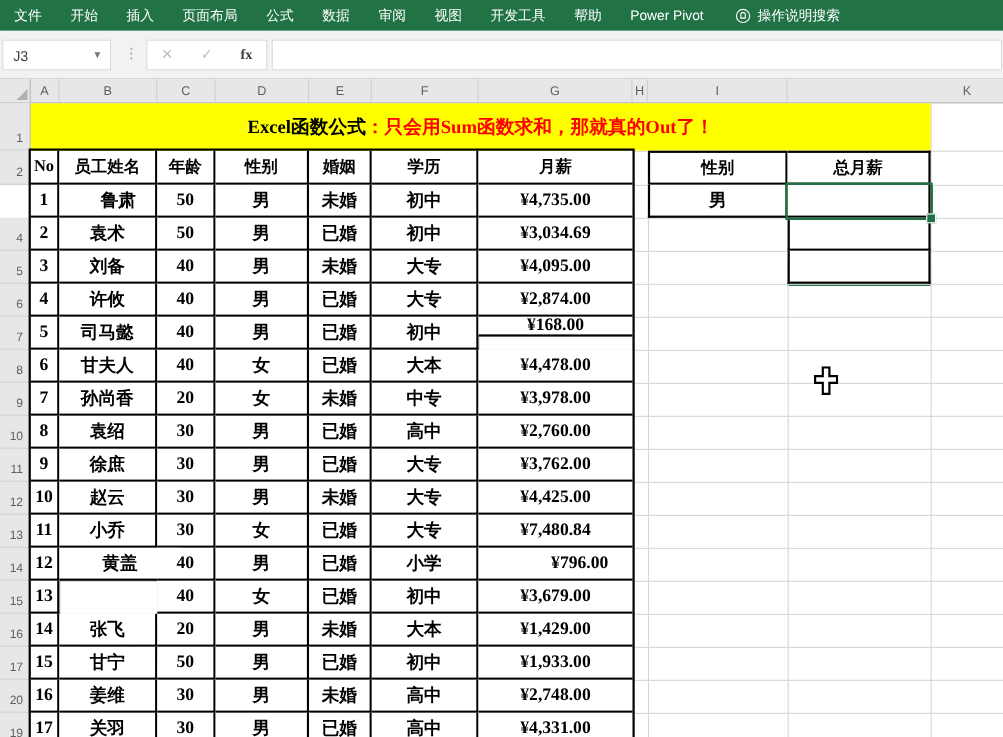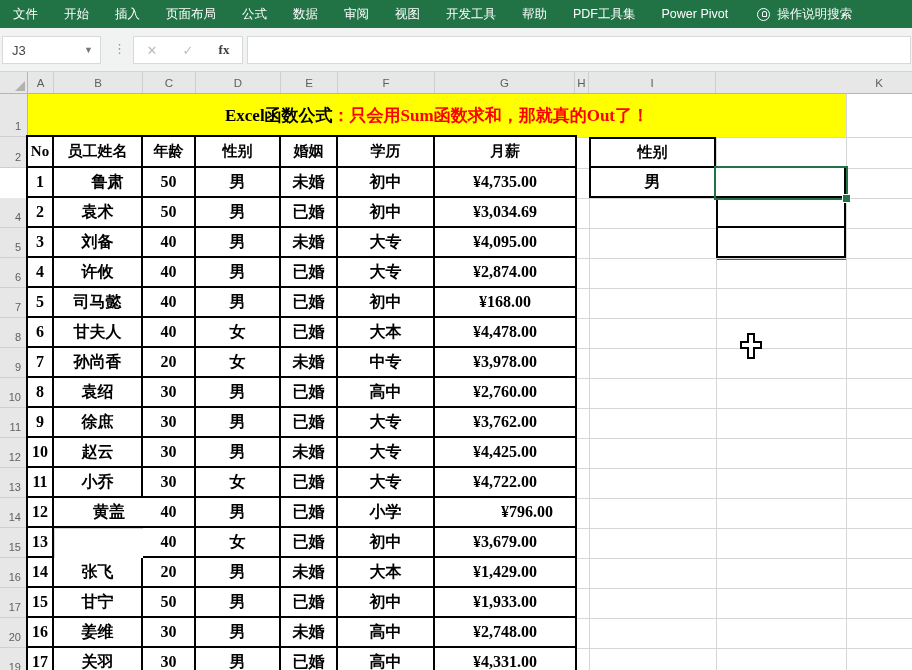--- a/index.html
+++ b/index.html
@@ -83,21 +83,20 @@
         <span class="tab">文件</span>
         <span class="tab">开始</span>
         <span class="tab">插入</span>
         <span class="tab">页面布局</span>
         <span class="tab">公式</span>
         <span class="tab">数据</span>
         <span class="tab">审阅</span>
         <span class="tab">视图</span>
         <span class="tab">开发工具</span>
         <span class="tab">帮助</span>
-        <span class="tab">PDF工具集</span>
         <span class="tab">Power Pivot</span>
       </nav>
     <div class="tellme">
       <span class="bulb"></span>
       <span>操作说明搜索</span>
     </div>
   </header>
 
   <div class="fbar">
     <div class="namebox">
@@ -224,21 +223,21 @@
       <div class="tc" style="left: 196px; top: 258px; width: 85px; height: 30px;">男</div>
       <div class="tc" style="left: 281px; top: 258px; width: 57px; height: 30px;">已婚</div>
       <div class="tc" style="left: 338px; top: 258px; width: 97px; height: 30px;">大专</div>
       <div class="tc last" style="left: 435px; top: 258px; width: 140px; height: 30px;">¥2,874.00</div>
       <div class="tc" style="left: 28px; top: 288px; width: 26px; height: 30px;">5</div>
       <div class="tc" style="left: 54px; top: 288px; width: 89px; height: 30px;">司马懿</div>
       <div class="tc" style="left: 143px; top: 288px; width: 53px; height: 30px;">40</div>
       <div class="tc" style="left: 196px; top: 288px; width: 85px; height: 30px;">男</div>
       <div class="tc" style="left: 281px; top: 288px; width: 57px; height: 30px;">已婚</div>
       <div class="tc" style="left: 338px; top: 288px; width: 97px; height: 30px;">初中</div>
-      <div class="tc last" style="left: 435px; top: 288px; width: 140px; height: 30px;">¥168.00</div>
+      <div class="tc last" style="left: 435px; top: 288px; width: 140px; height: 18px;">¥168.00</div>
       <div class="tc" style="left: 28px; top: 318px; width: 26px; height: 30px;">6</div>
       <div class="tc" style="left: 54px; top: 318px; width: 89px; height: 30px;">甘夫人</div>
       <div class="tc" style="left: 143px; top: 318px; width: 53px; height: 30px;">40</div>
       <div class="tc" style="left: 196px; top: 318px; width: 85px; height: 30px;">女</div>
       <div class="tc" style="left: 281px; top: 318px; width: 57px; height: 30px;">已婚</div>
       <div class="tc" style="left: 338px; top: 318px; width: 97px; height: 30px;">大本</div>
       <div class="tc last" style="left: 435px; top: 318px; width: 140px; height: 30px;">¥4,478.00</div>
       <div class="tc" style="left: 28px; top: 348px; width: 26px; height: 30px;">7</div>
       <div class="tc" style="left: 54px; top: 348px; width: 89px; height: 30px;">孙尚香</div>
       <div class="tc" style="left: 143px; top: 348px; width: 53px; height: 30px;">20</div>
@@ -266,21 +265,21 @@
       <div class="tc" style="left: 196px; top: 438px; width: 85px; height: 30px;">男</div>
       <div class="tc" style="left: 281px; top: 438px; width: 57px; height: 30px;">未婚</div>
       <div class="tc" style="left: 338px; top: 438px; width: 97px; height: 30px;">大专</div>
       <div class="tc last" style="left: 435px; top: 438px; width: 140px; height: 30px;">¥4,425.00</div>
       <div class="tc" style="left: 28px; top: 468px; width: 26px; height: 30px;">11</div>
       <div class="tc" style="left: 54px; top: 468px; width: 89px; height: 30px;">小乔</div>
       <div class="tc" style="left: 143px; top: 468px; width: 53px; height: 30px;">30</div>
       <div class="tc" style="left: 196px; top: 468px; width: 85px; height: 30px;">女</div>
       <div class="tc" style="left: 281px; top: 468px; width: 57px; height: 30px;">已婚</div>
       <div class="tc" style="left: 338px; top: 468px; width: 97px; height: 30px;">大专</div>
-      <div class="tc last" style="left: 435px; top: 468px; width: 140px; height: 30px;">¥4,722.00</div>
+      <div class="tc last" style="left: 435px; top: 468px; width: 140px; height: 30px;">¥7,480.84</div>
       <div class="tc" style="left: 28px; top: 498px; width: 26px; height: 30px;">12</div>
       <div class="tc" style="left: 54px; top: 498px; width: 112px; height: 30px;">黄盖</div>
       <div class="tc" style="left: 143px; top: 498px; width: 53px; height: 30px;">40</div>
       <div class="tc" style="left: 196px; top: 498px; width: 85px; height: 30px;">男</div>
       <div class="tc" style="left: 281px; top: 498px; width: 57px; height: 30px;">已婚</div>
       <div class="tc" style="left: 338px; top: 498px; width: 97px; height: 30px;">小学</div>
       <div class="tc last" style="left: 435px; top: 498px; width: 140px; height: 30px; padding-left: 44px;">¥796.00</div>
       <div class="tc" style="left: 28px; top: 528px; width: 26px; height: 30px;">13</div>
       <div class="tc" style="left: 54px; top: 528px; width: 89px; height: 30px; margin-top: 40px;">糜夫人</div>
       <div class="tc" style="left: 143px; top: 528px; width: 53px; height: 30px;">40</div>
@@ -313,20 +312,21 @@
       <div class="tc" style="left: 54px; top: 648px; width: 89px; height: 30px;">关羽</div>
       <div class="tc" style="left: 143px; top: 648px; width: 53px; height: 30px;">30</div>
       <div class="tc" style="left: 196px; top: 648px; width: 85px; height: 30px;">男</div>
       <div class="tc" style="left: 281px; top: 648px; width: 57px; height: 30px;">已婚</div>
       <div class="tc" style="left: 338px; top: 648px; width: 97px; height: 30px;">高中</div>
       <div class="tc last" style="left: 435px; top: 648px; width: 140px; height: 30px;">¥4,331.00</div>
     </div>
   <div class="emp-outline"></div>
 
   <div class="mcell mc-i2">性别</div>
+  <div class="mcell mc-j2">总月薪</div>
   <div class="mcell mc-i3">男</div>
   <div class="mcell mc-j3"></div>
   <div class="mcell mc-j4"></div>
   <div class="mcell mc-j5"></div>
 
   <div class="sel"></div>
   <div class="handle"></div>
 
   <svg class="cursor" width="22" height="26" viewBox="0 0 22 26">
     <path d="M8 1 h6 v8 h7 v6 h-7 v10 h-6 v-10 H1 v-6 h7 z" fill="#ffffff" stroke="#000000" stroke-width="2"></path>

